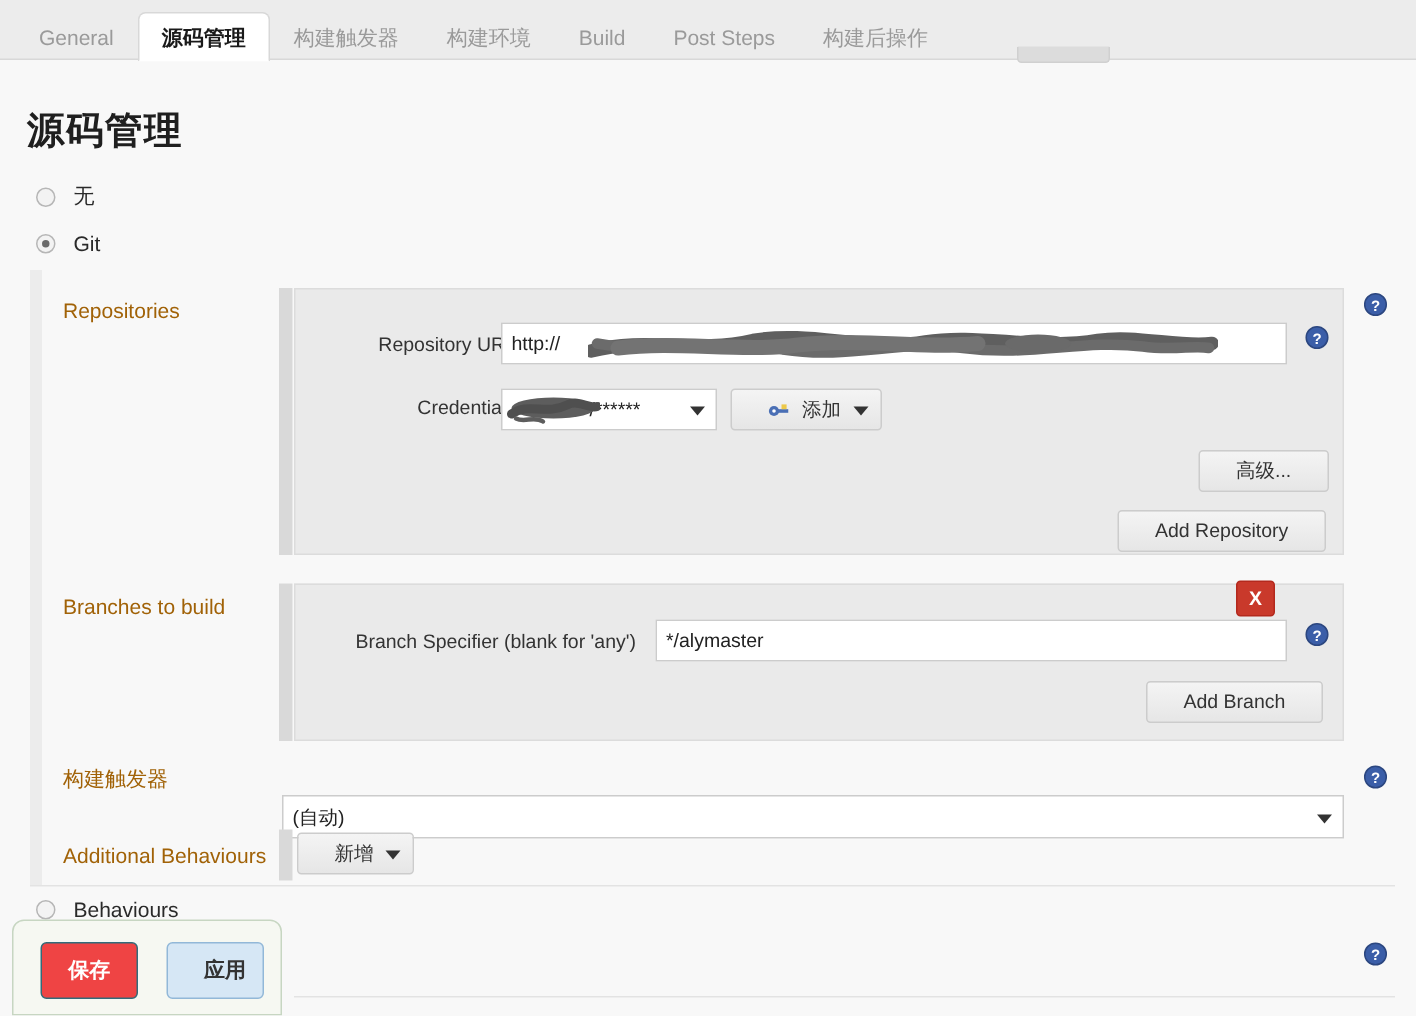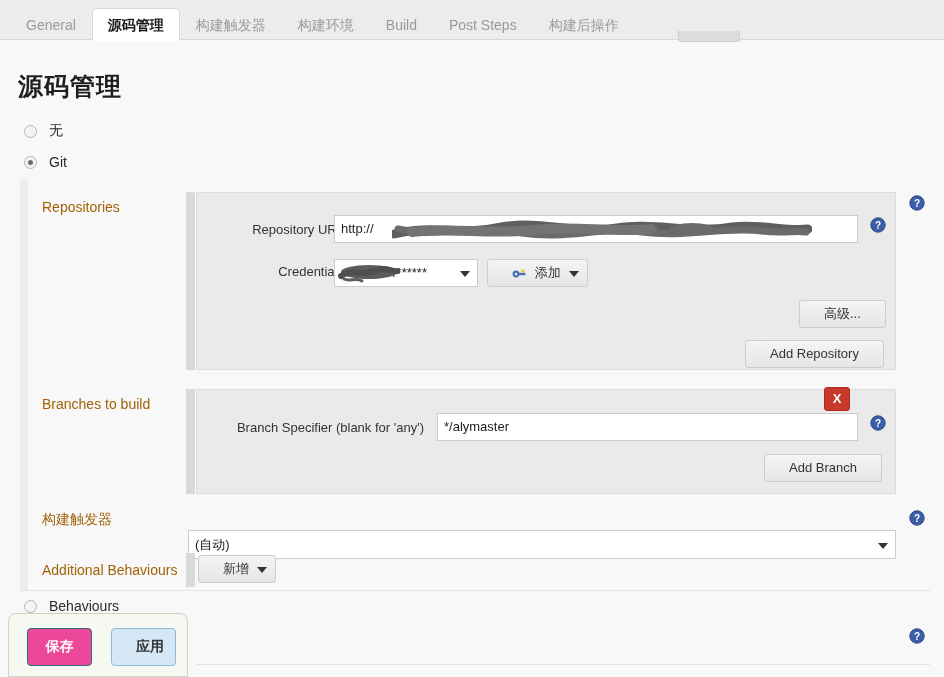--- a/index.html
+++ b/index.html
@@ -204,21 +204,21 @@
     width: 180px; height: 64px;
     background: #f6f8f2;
     border: 1px solid #c7d6c2;
     border-radius: 8px 8px 0 0;
     z-index: 20;
   }
   .btn-primary {
     position: absolute;
     left: 18px; top: 14px;
     width: 65px; height: 38px;
-    background: #ec4899;
+    background: #ef4444;
     border: 1px solid #336b79;
     border-radius: 4px;
     color: #fff;
     font-size: 14px;
     font-weight: bold;
     cursor: pointer;
     font-family: "Liberation Sans", "DejaVu Sans", sans-serif;
   }
   .btn-secondary {
     position: absolute;

